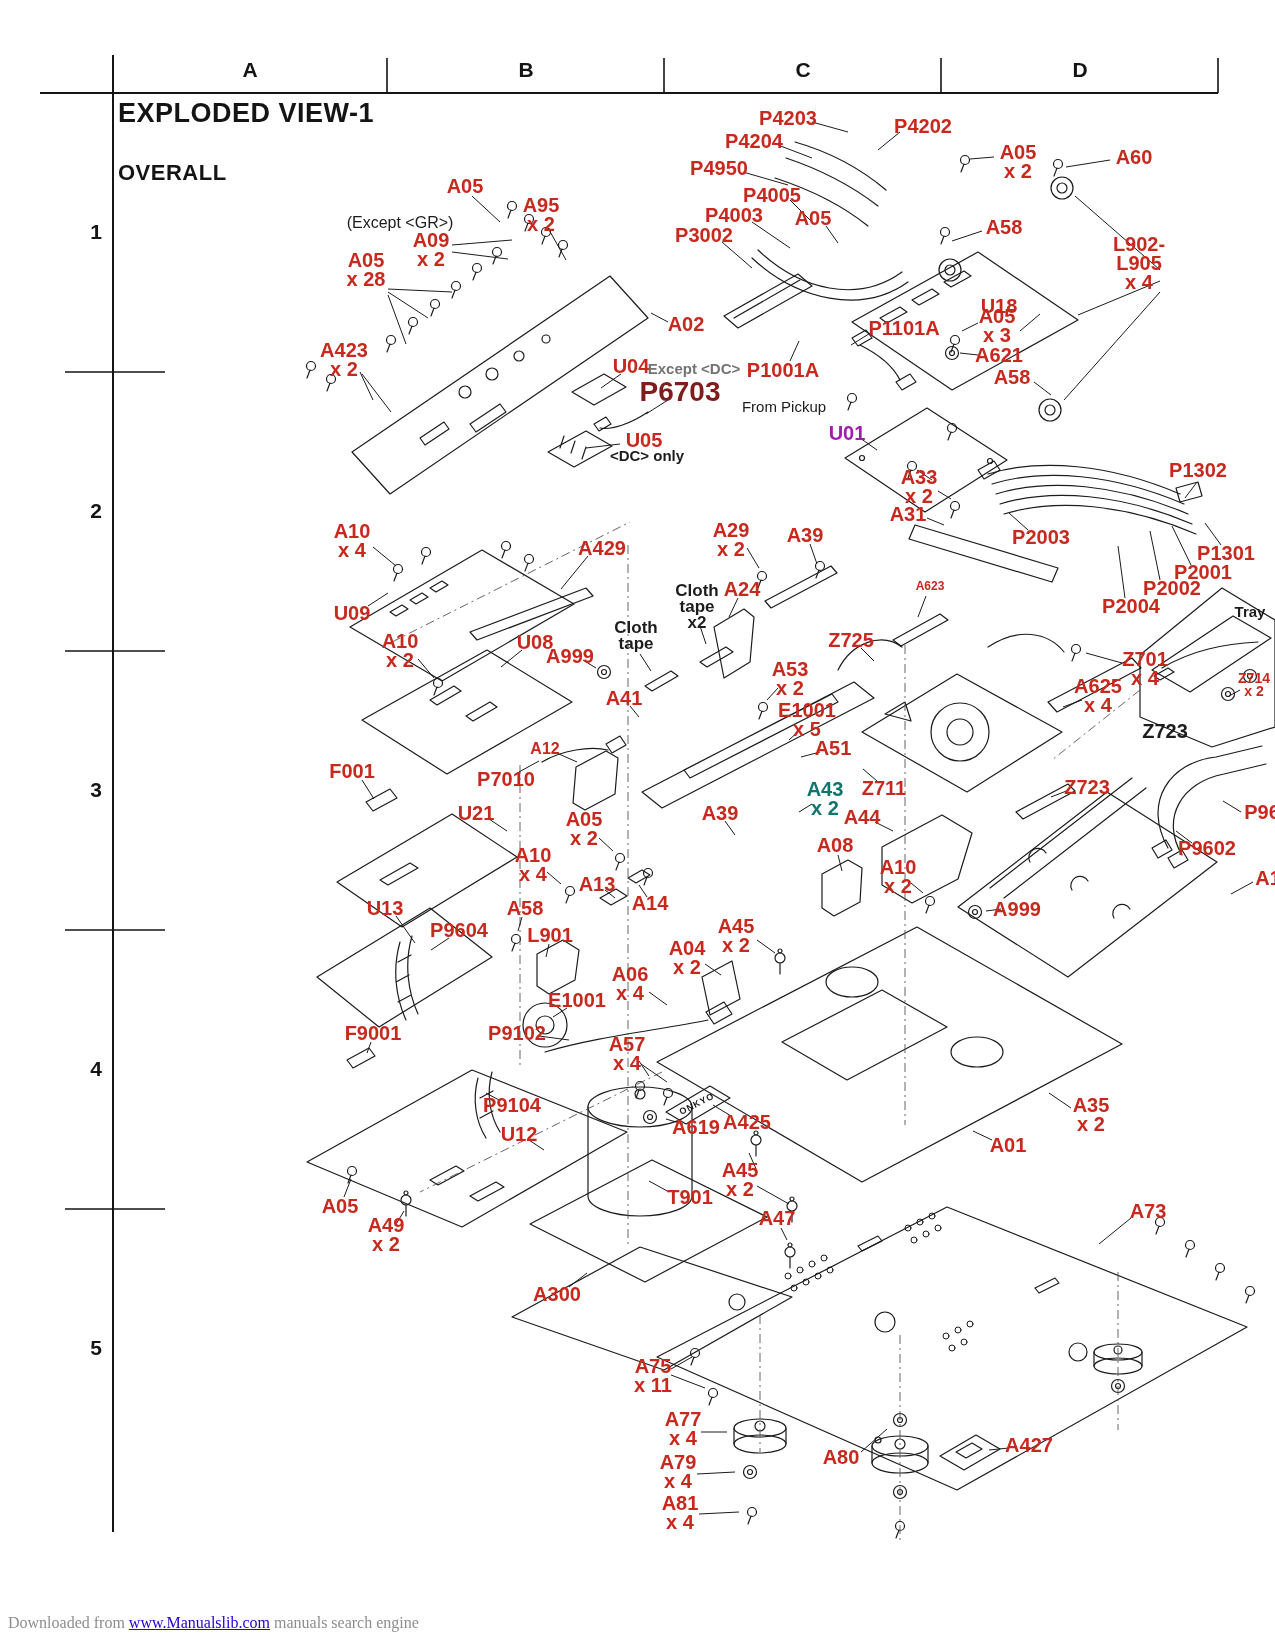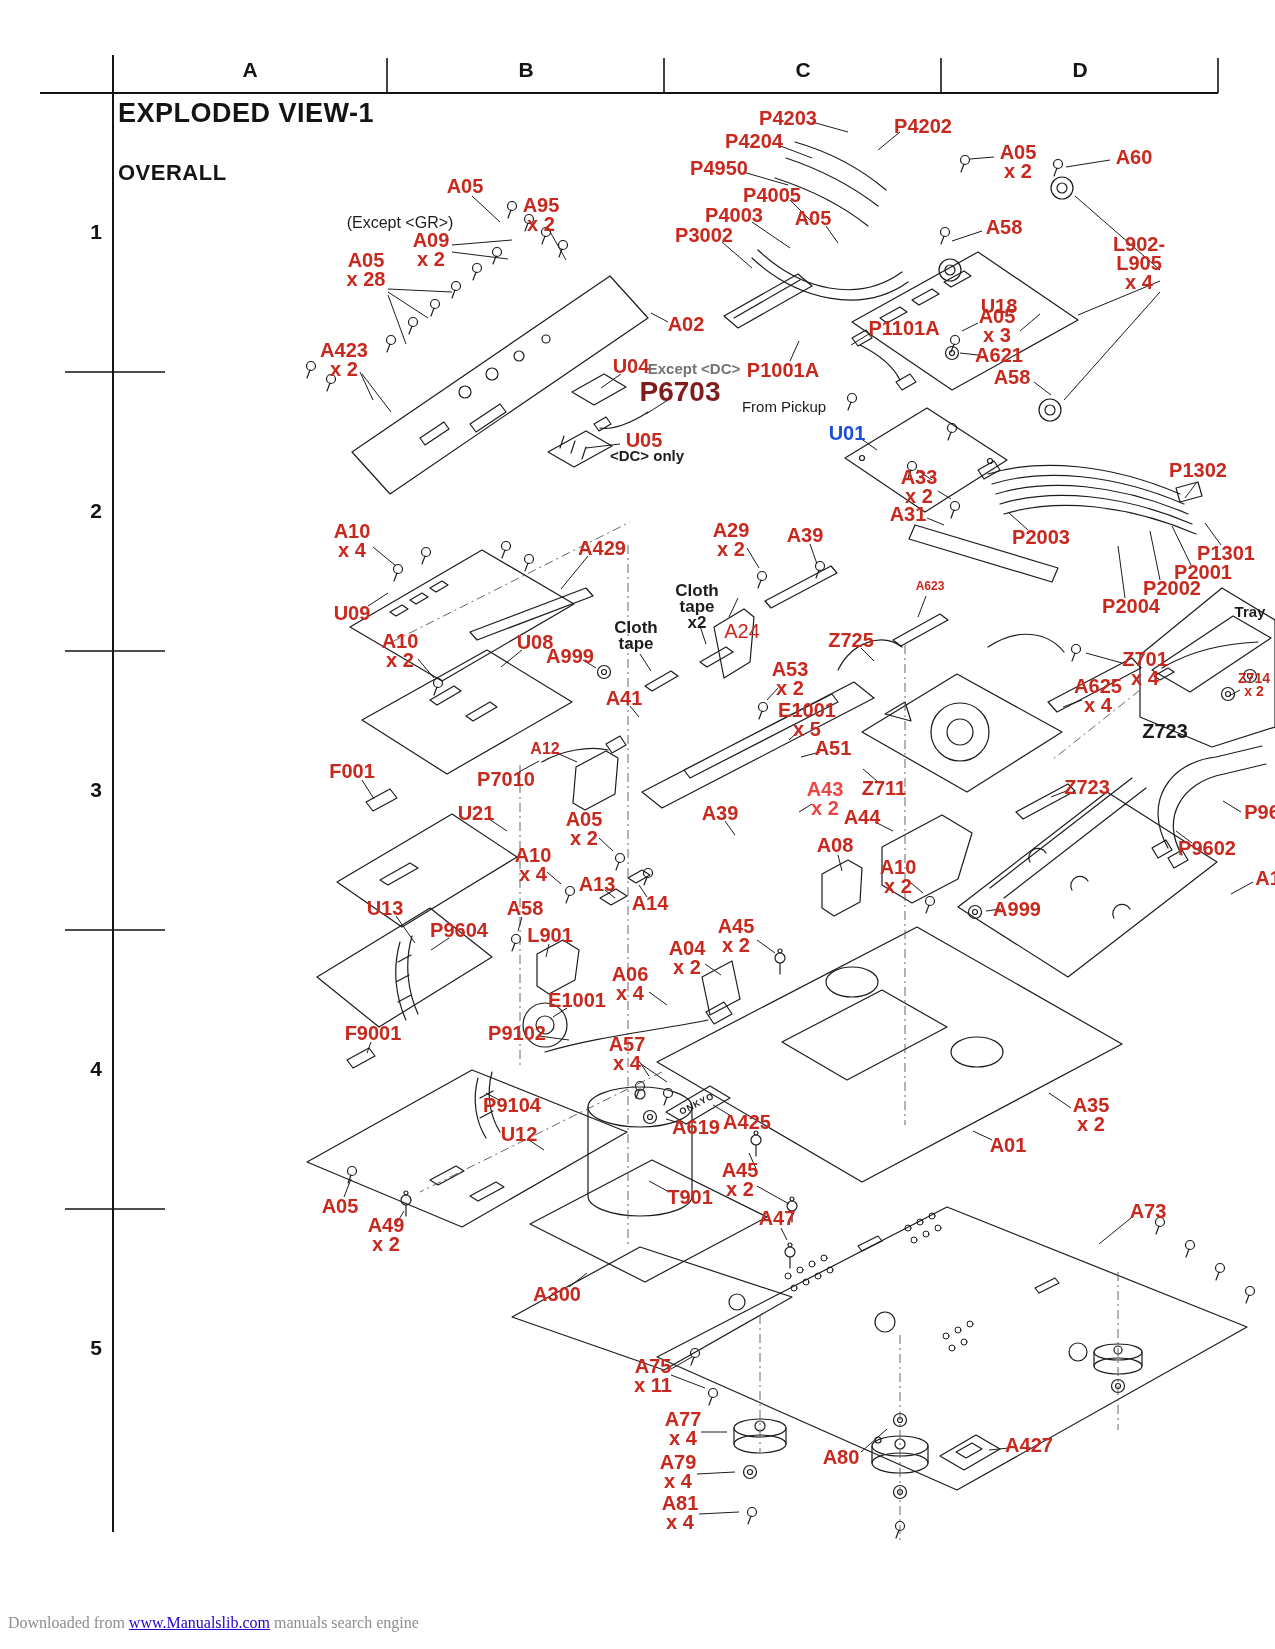--- a/index.html
+++ b/index.html
@@ -352,41 +352,41 @@
       <div class="lbl" style="left: 904px; top: 328px; font-size: 20px; font-weight: bold; color: rgb(200, 41, 30); transform: translate(-50%, -50%);">P1101A</div>
       <div class="lbl" style="left: 999px; top: 355px; font-size: 20px; font-weight: bold; color: rgb(200, 41, 30); transform: translate(-50%, -50%);">A621</div>
       <div class="lbl" style="left: 344px; top: 360px; font-size: 20px; font-weight: bold; color: rgb(200, 41, 30); transform: translate(-50%, -50%);">A423
 x 2</div>
       <div class="lbl" style="left: 783px; top: 370px; font-size: 20px; font-weight: bold; color: rgb(200, 41, 30); transform: translate(-50%, -50%);">P1001A</div>
       <div class="lbl" style="left: 784px; top: 407px; font-size: 15px; font-weight: normal; color: rgb(28, 28, 28); transform: translate(-50%, -50%);">From Pickup</div>
       <div class="lbl" style="left: 1012px; top: 377px; font-size: 20px; font-weight: bold; color: rgb(200, 41, 30); transform: translate(-50%, -50%);">A58</div>
       <div class="lbl" style="left: 631px; top: 366px; font-size: 20px; font-weight: bold; color: rgb(200, 41, 30); transform: translate(-50%, -50%);">U04</div>
       <div class="lbl" style="left: 694px; top: 369px; font-size: 15px; font-weight: bold; color: #737373; transform: translate(-50%, -50%);">Except &lt;DC&gt;</div>
       <div class="lbl" style="left: 680px; top: 392px; font-size: 28px; font-weight: bold; color: #7f1d1d; transform: translate(-50%, -50%);">P6703</div>
-      <div class="lbl" style="left: 847px; top: 433px; font-size: 20px; font-weight: bold; color: #1d4ed8; transform: translate(-50%, -50%);">U01</div>
+      <div class="lbl" style="left: 847px; top: 433px; font-size: 20px; font-weight: bold; color: #a21caf; transform: translate(-50%, -50%);">U01</div>
       <div class="lbl" style="left: 644px; top: 440px; font-size: 20px; font-weight: bold; color: rgb(200, 41, 30); transform: translate(-50%, -50%);">U05</div>
       <div class="lbl" style="left: 647px; top: 456px; font-size: 15px; font-weight: bold; color: rgb(28, 28, 28); transform: translate(-50%, -50%);">&lt;DC&gt; only</div>
       <div class="lbl" style="left: 919px; top: 487px; font-size: 20px; font-weight: bold; color: rgb(200, 41, 30); transform: translate(-50%, -50%);">A33
 x 2</div>
       <div class="lbl" style="left: 908px; top: 514px; font-size: 20px; font-weight: bold; color: rgb(200, 41, 30); transform: translate(-50%, -50%);">A31</div>
       <div class="lbl" style="left: 1198px; top: 470px; font-size: 20px; font-weight: bold; color: rgb(200, 41, 30); transform: translate(-50%, -50%);">P1302</div>
       <div class="lbl" style="left: 352px; top: 541px; font-size: 20px; font-weight: bold; color: rgb(200, 41, 30); transform: translate(-50%, -50%);">A10
 x 4</div>
       <div class="lbl" style="left: 602px; top: 548px; font-size: 20px; font-weight: bold; color: rgb(200, 41, 30); transform: translate(-50%, -50%);">A429</div>
       <div class="lbl" style="left: 731px; top: 540px; font-size: 20px; font-weight: bold; color: rgb(200, 41, 30); transform: translate(-50%, -50%);">A29
 x 2</div>
       <div class="lbl" style="left: 805px; top: 535px; font-size: 20px; font-weight: bold; color: rgb(200, 41, 30); transform: translate(-50%, -50%);">A39</div>
       <div class="lbl" style="left: 1041px; top: 537px; font-size: 20px; font-weight: bold; color: rgb(200, 41, 30); transform: translate(-50%, -50%);">P2003</div>
       <div class="lbl" style="left: 1226px; top: 553px; font-size: 20px; font-weight: bold; color: rgb(200, 41, 30); transform: translate(-50%, -50%);">P1301</div>
       <div class="lbl" style="left: 1203px; top: 572px; font-size: 20px; font-weight: bold; color: rgb(200, 41, 30); transform: translate(-50%, -50%);">P2001</div>
       <div class="lbl" style="left: 1172px; top: 588px; font-size: 20px; font-weight: bold; color: rgb(200, 41, 30); transform: translate(-50%, -50%);">P2002</div>
       <div class="lbl" style="left: 930px; top: 587px; font-size: 12px; font-weight: bold; color: rgb(200, 41, 30); transform: translate(-50%, -50%);">A623</div>
       <div class="lbl" style="left: 1131px; top: 606px; font-size: 20px; font-weight: bold; color: rgb(200, 41, 30); transform: translate(-50%, -50%);">P2004</div>
       <div class="lbl" style="left: 352px; top: 613px; font-size: 20px; font-weight: bold; color: rgb(200, 41, 30); transform: translate(-50%, -50%);">U09</div>
-      <div class="lbl" style="left: 742px; top: 589px; font-size: 20px; font-weight: normal; color: rgb(200, 41, 30); transform: translate(-50%, -50%); margin-top: 42px;">A24</div>
+      <div class="lbl" style="left: 742px; top: 589px; font-size: 20px; font-weight: bold; color: rgb(200, 41, 30); transform: translate(-50%, -50%);">A24</div>
       <div class="lbl" style="left: 697px; top: 607px; font-size: 17px; font-weight: bold; color: rgb(28, 28, 28); transform: translate(-50%, -50%);">Cloth
 tape
 x2</div>
       <div class="lbl" style="left: 636px; top: 636px; font-size: 17px; font-weight: bold; color: rgb(28, 28, 28); transform: translate(-50%, -50%);">Cloth
 tape</div>
       <div class="lbl" style="left: 400px; top: 651px; font-size: 20px; font-weight: bold; color: rgb(200, 41, 30); transform: translate(-50%, -50%);">A10
 x 2</div>
       <div class="lbl" style="left: 535px; top: 642px; font-size: 20px; font-weight: bold; color: rgb(200, 41, 30); transform: translate(-50%, -50%);">U08</div>
       <div class="lbl" style="left: 570px; top: 656px; font-size: 20px; font-weight: bold; color: rgb(200, 41, 30); transform: translate(-50%, -50%);">A999</div>
       <div class="lbl" style="left: 851px; top: 640px; font-size: 20px; font-weight: bold; color: rgb(200, 41, 30); transform: translate(-50%, -50%);">Z725</div>
@@ -403,21 +403,21 @@
       <div class="lbl" style="left: 1254px; top: 685px; font-size: 14px; font-weight: bold; color: rgb(200, 41, 30); transform: translate(-50%, -50%);">Z714
 x 2</div>
       <div class="lbl" style="left: 1165px; top: 731px; font-size: 20px; font-weight: bold; color: rgb(28, 28, 28); transform: translate(-50%, -50%);">Z723</div>
       <div class="lbl" style="left: 833px; top: 748px; font-size: 20px; font-weight: bold; color: rgb(200, 41, 30); transform: translate(-50%, -50%);">A51</div>
       <div class="lbl" style="left: 545px; top: 749px; font-size: 16px; font-weight: bold; color: rgb(200, 41, 30); transform: translate(-50%, -50%);">A12</div>
       <div class="lbl" style="left: 506px; top: 779px; font-size: 20px; font-weight: bold; color: rgb(200, 41, 30); transform: translate(-50%, -50%);">P7010</div>
       <div class="lbl" style="left: 352px; top: 771px; font-size: 20px; font-weight: bold; color: rgb(200, 41, 30); transform: translate(-50%, -50%);">F001</div>
       <div class="lbl" style="left: 884px; top: 788px; font-size: 20px; font-weight: bold; color: rgb(200, 41, 30); transform: translate(-50%, -50%);">Z711</div>
       <div class="lbl" style="left: 1087px; top: 787px; font-size: 20px; font-weight: bold; color: rgb(200, 41, 30); transform: translate(-50%, -50%);">Z723</div>
       <div class="lbl" style="left: 476px; top: 813px; font-size: 20px; font-weight: bold; color: rgb(200, 41, 30); transform: translate(-50%, -50%);">U21</div>
-      <div class="lbl" style="left: 825px; top: 799px; font-size: 20px; font-weight: bold; color: #ef4444; transform: translate(-50%, -50%);">A43
+      <div class="lbl" style="left: 825px; top: 799px; font-size: 20px; font-weight: bold; color: #0f766e; transform: translate(-50%, -50%);">A43
 x 2</div>
       <div class="lbl" style="left: 862px; top: 817px; font-size: 20px; font-weight: bold; color: rgb(200, 41, 30); transform: translate(-50%, -50%);">A44</div>
       <div class="lbl" style="left: 584px; top: 829px; font-size: 20px; font-weight: bold; color: rgb(200, 41, 30); transform: translate(-50%, -50%);">A05
 x 2</div>
       <div class="lbl" style="left: 720px; top: 813px; font-size: 20px; font-weight: bold; color: rgb(200, 41, 30); transform: translate(-50%, -50%);">A39</div>
       <div class="lbl" style="left: 1262px; top: 812px; font-size: 20px; font-weight: bold; color: rgb(200, 41, 30); transform: translate(-50%, -50%);">P96</div>
       <div class="lbl" style="left: 533px; top: 865px; font-size: 20px; font-weight: bold; color: rgb(200, 41, 30); transform: translate(-50%, -50%);">A10
 x 4</div>
       <div class="lbl" style="left: 1207px; top: 848px; font-size: 20px; font-weight: bold; color: rgb(200, 41, 30); transform: translate(-50%, -50%);">P9602</div>
       <div class="lbl" style="left: 835px; top: 845px; font-size: 20px; font-weight: bold; color: rgb(200, 41, 30); transform: translate(-50%, -50%);">A08</div>

